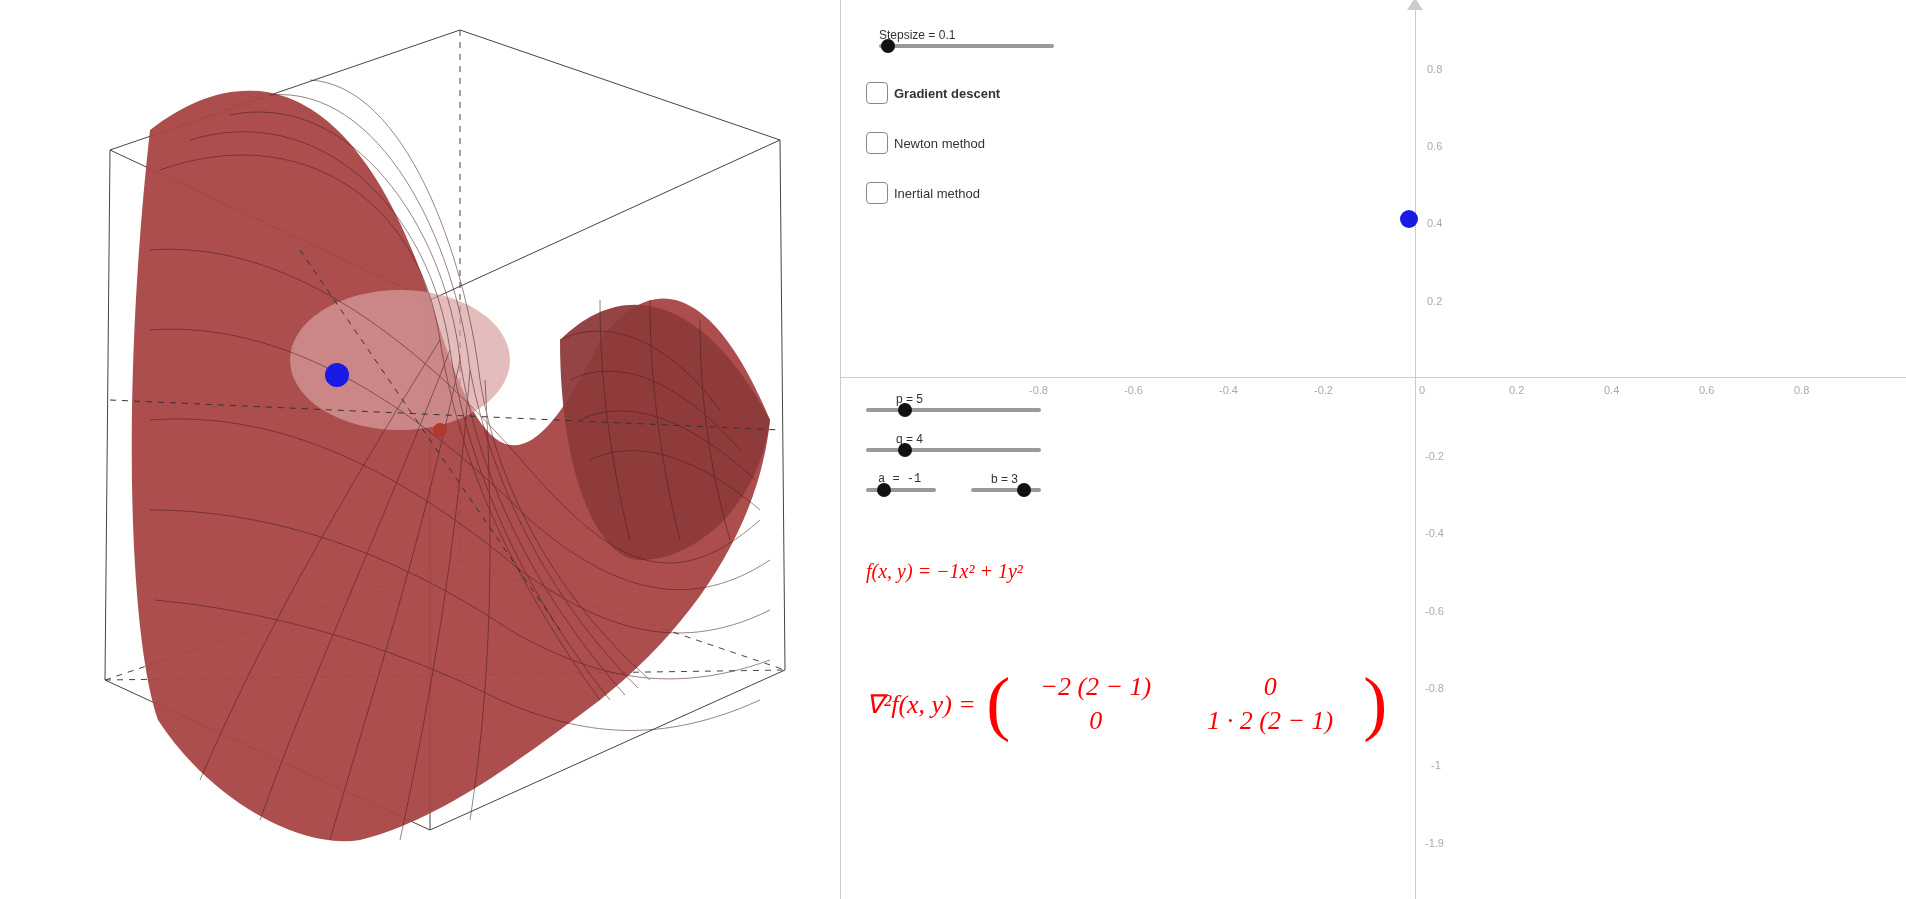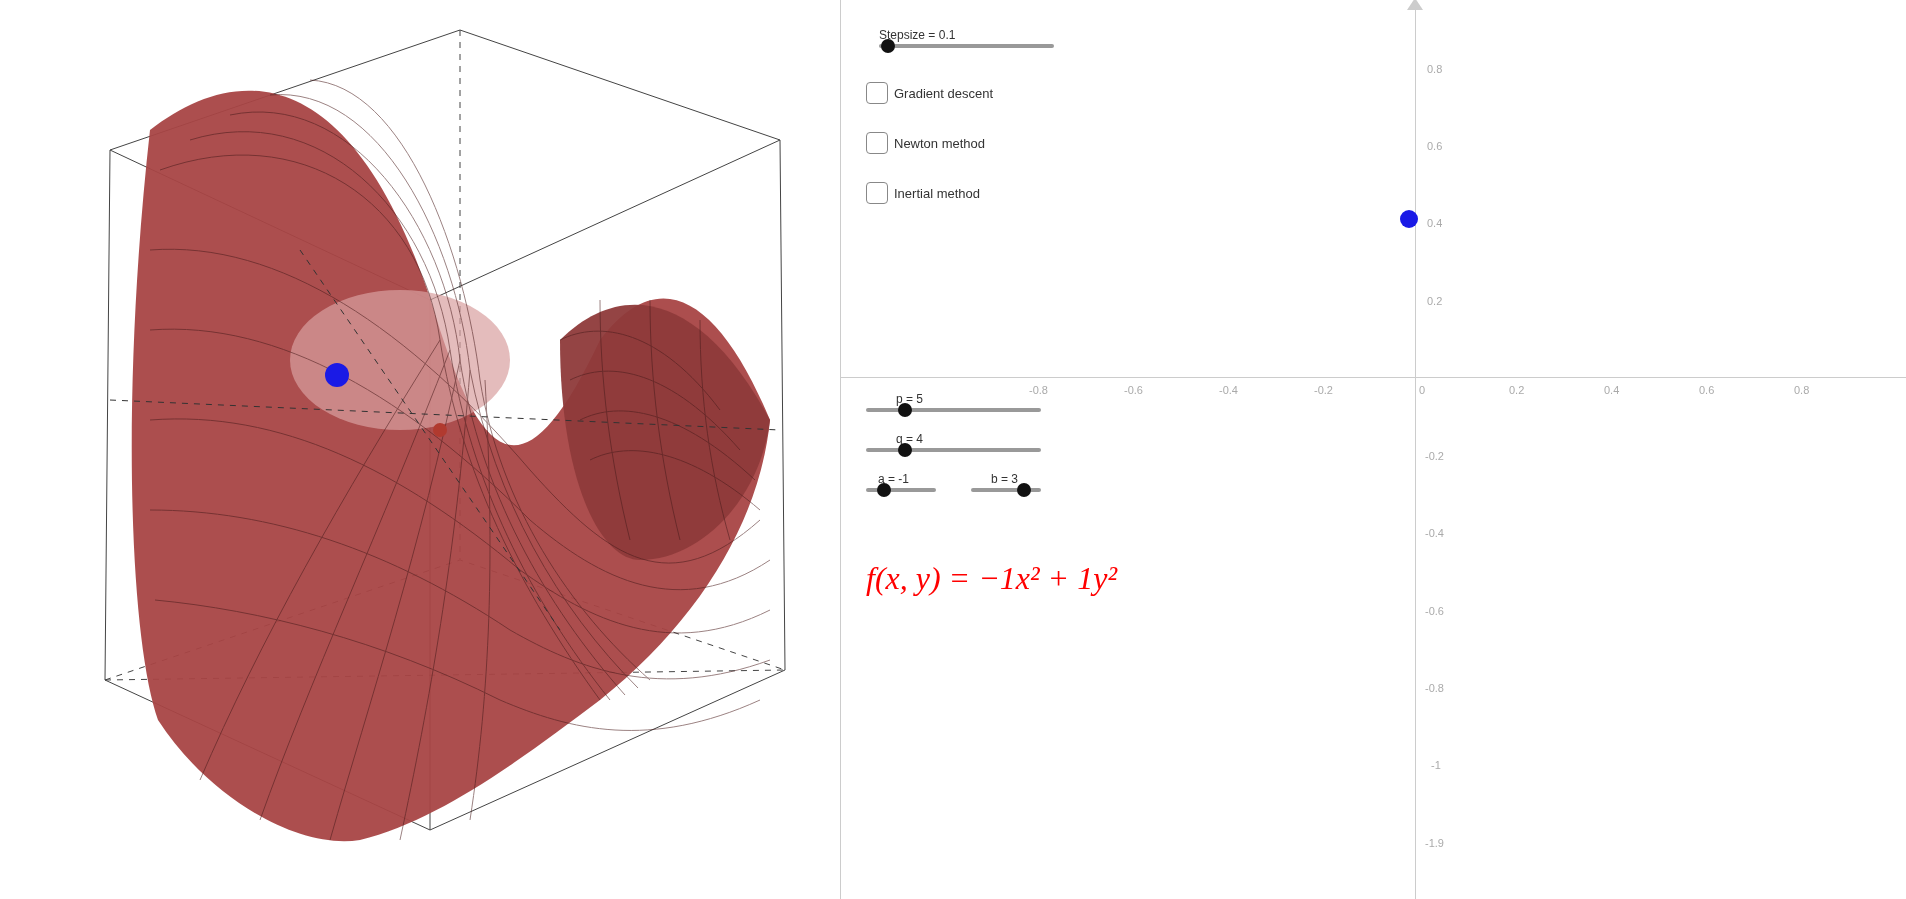--- a/index.html
+++ b/index.html
@@ -211,21 +211,21 @@
   <div class="axis-tick" style="left:590px; top:759px;">-1</div>
   <div class="axis-tick" style="left:584px; top:837px;">-1.9</div>
 
   <div class="slider-block" style="left:25px; top:28px; width:175px;margin-left:13px;">
     <span class="slider-label" style="padding-left:0;">Stepsize = 0.1</span>
     <div class="slider-track">
       <div class="slider-thumb" style="left:5%;"></div>
     </div>
   </div>
 
-  <div class="checkbox-row" style="left:25px; top:82px;">
+  <div class="checkbox-row" style="left:25px; top:82px;font-weight:bold;">
     <div class="checkbox-box"></div>
     <span class="checkbox-label">Gradient descent</span>
   </div>
   <div class="checkbox-row" style="left:25px; top:132px;">
     <div class="checkbox-box"></div>
     <span class="checkbox-label">Newton method</span>
   </div>
   <div class="checkbox-row" style="left:25px; top:182px;">
     <div class="checkbox-box"></div>
     <span class="checkbox-label">Inertial method</span>
@@ -239,33 +239,52 @@
   </div>
 
   <div class="slider-block" style="left:25px; top:432px; width:175px;">
     <span class="slider-label">q = 4</span>
     <div class="slider-track">
       <div class="slider-thumb" style="left:22%;"></div>
     </div>
   </div>
 
   <div class="slider-block" style="left:25px; top:472px; width:70px;">
-    <span class="slider-label" style="padding-left:12px;">a = -1</span>
+    <span class="slider-label" style="padding-left:12px;font-family:Liberation Mono, monospace;">a = -1</span>
     <div class="slider-track">
       <div class="slider-thumb" style="left:25%;"></div>
     </div>
   </div>
 
   <div class="slider-block" style="left:130px; top:472px; width:70px;">
     <span class="slider-label" style="padding-left:20px;">b = 3</span>
     <div class="slider-track">
       <div class="slider-thumb" style="left:75%;"></div>
     </div>
   </div>
 
   <div class="blue-dot" style="left:559px; top:210px;"></div>
 
-  <div class="formula" style="left:25px; top:560px; font-size:32px;">
+  <div class="formula" style="left:25px; top:560px; font-size:20px;">
     <span>f(x, y) = −1x² + 1y²</span>
   </div>
 
+  <div class="formula" style="left:25px; top:670px; font-size:26px; display:flex; align-items:center;">
+    <span style="white-space:pre;">∇²f(x, y) = </span>
+    <span style="font-size:72px; font-style:normal; line-height:0.8; margin:0 2px 0 4px;">(</span>
+    <span style="display:inline-block;">
+      <table style="border-collapse:collapse;">
+        <tbody>
+            <tr>
+          <td style="padding:2px 28px; text-align:center;">−2 (2 − 1)</td>
+          <td style="padding:2px 28px; text-align:center;">0</td>
+        </tr>
+        <tr>
+          <td style="padding:2px 28px; text-align:center;">0</td>
+          <td style="padding:2px 28px; text-align:center;">1 · 2 (2 − 1)</td>
+        </tr>
+      </tbody>
+        </table>
+    </span>
+    <span style="font-size:72px; font-style:normal; line-height:0.8; margin-left:2px;">)</span>
+  </div>
 
 </div>
 
 </body></html>

